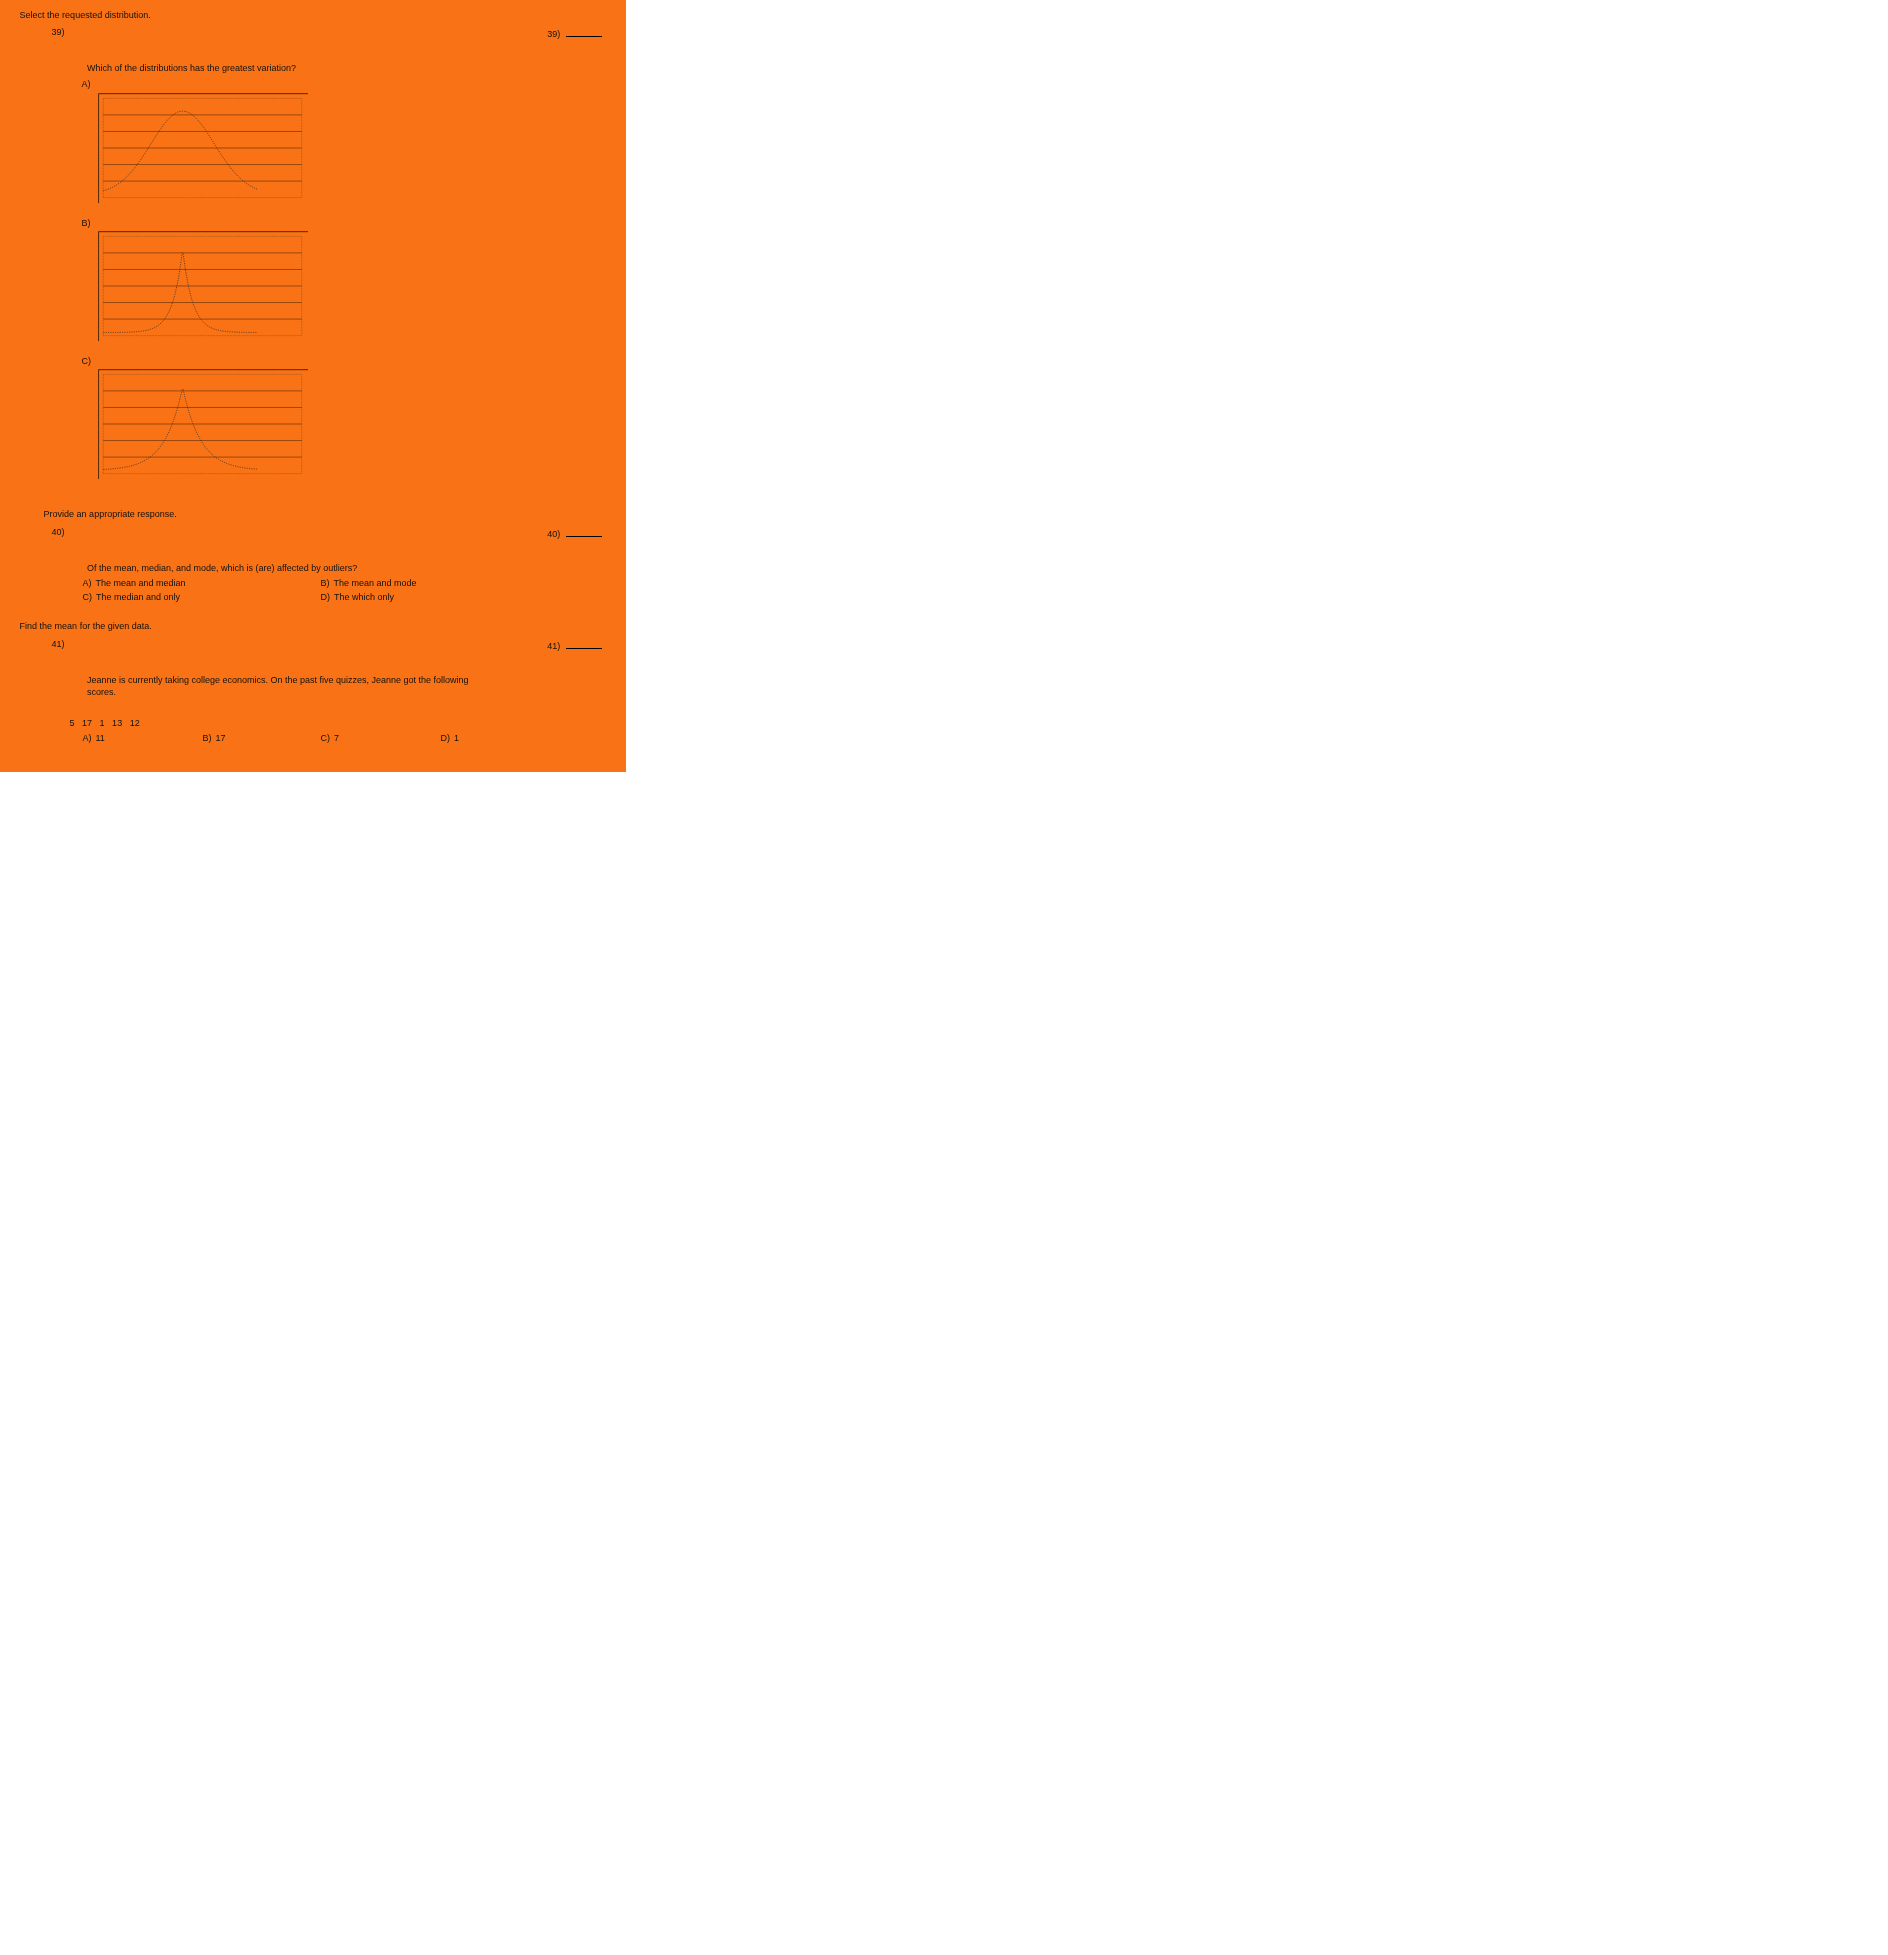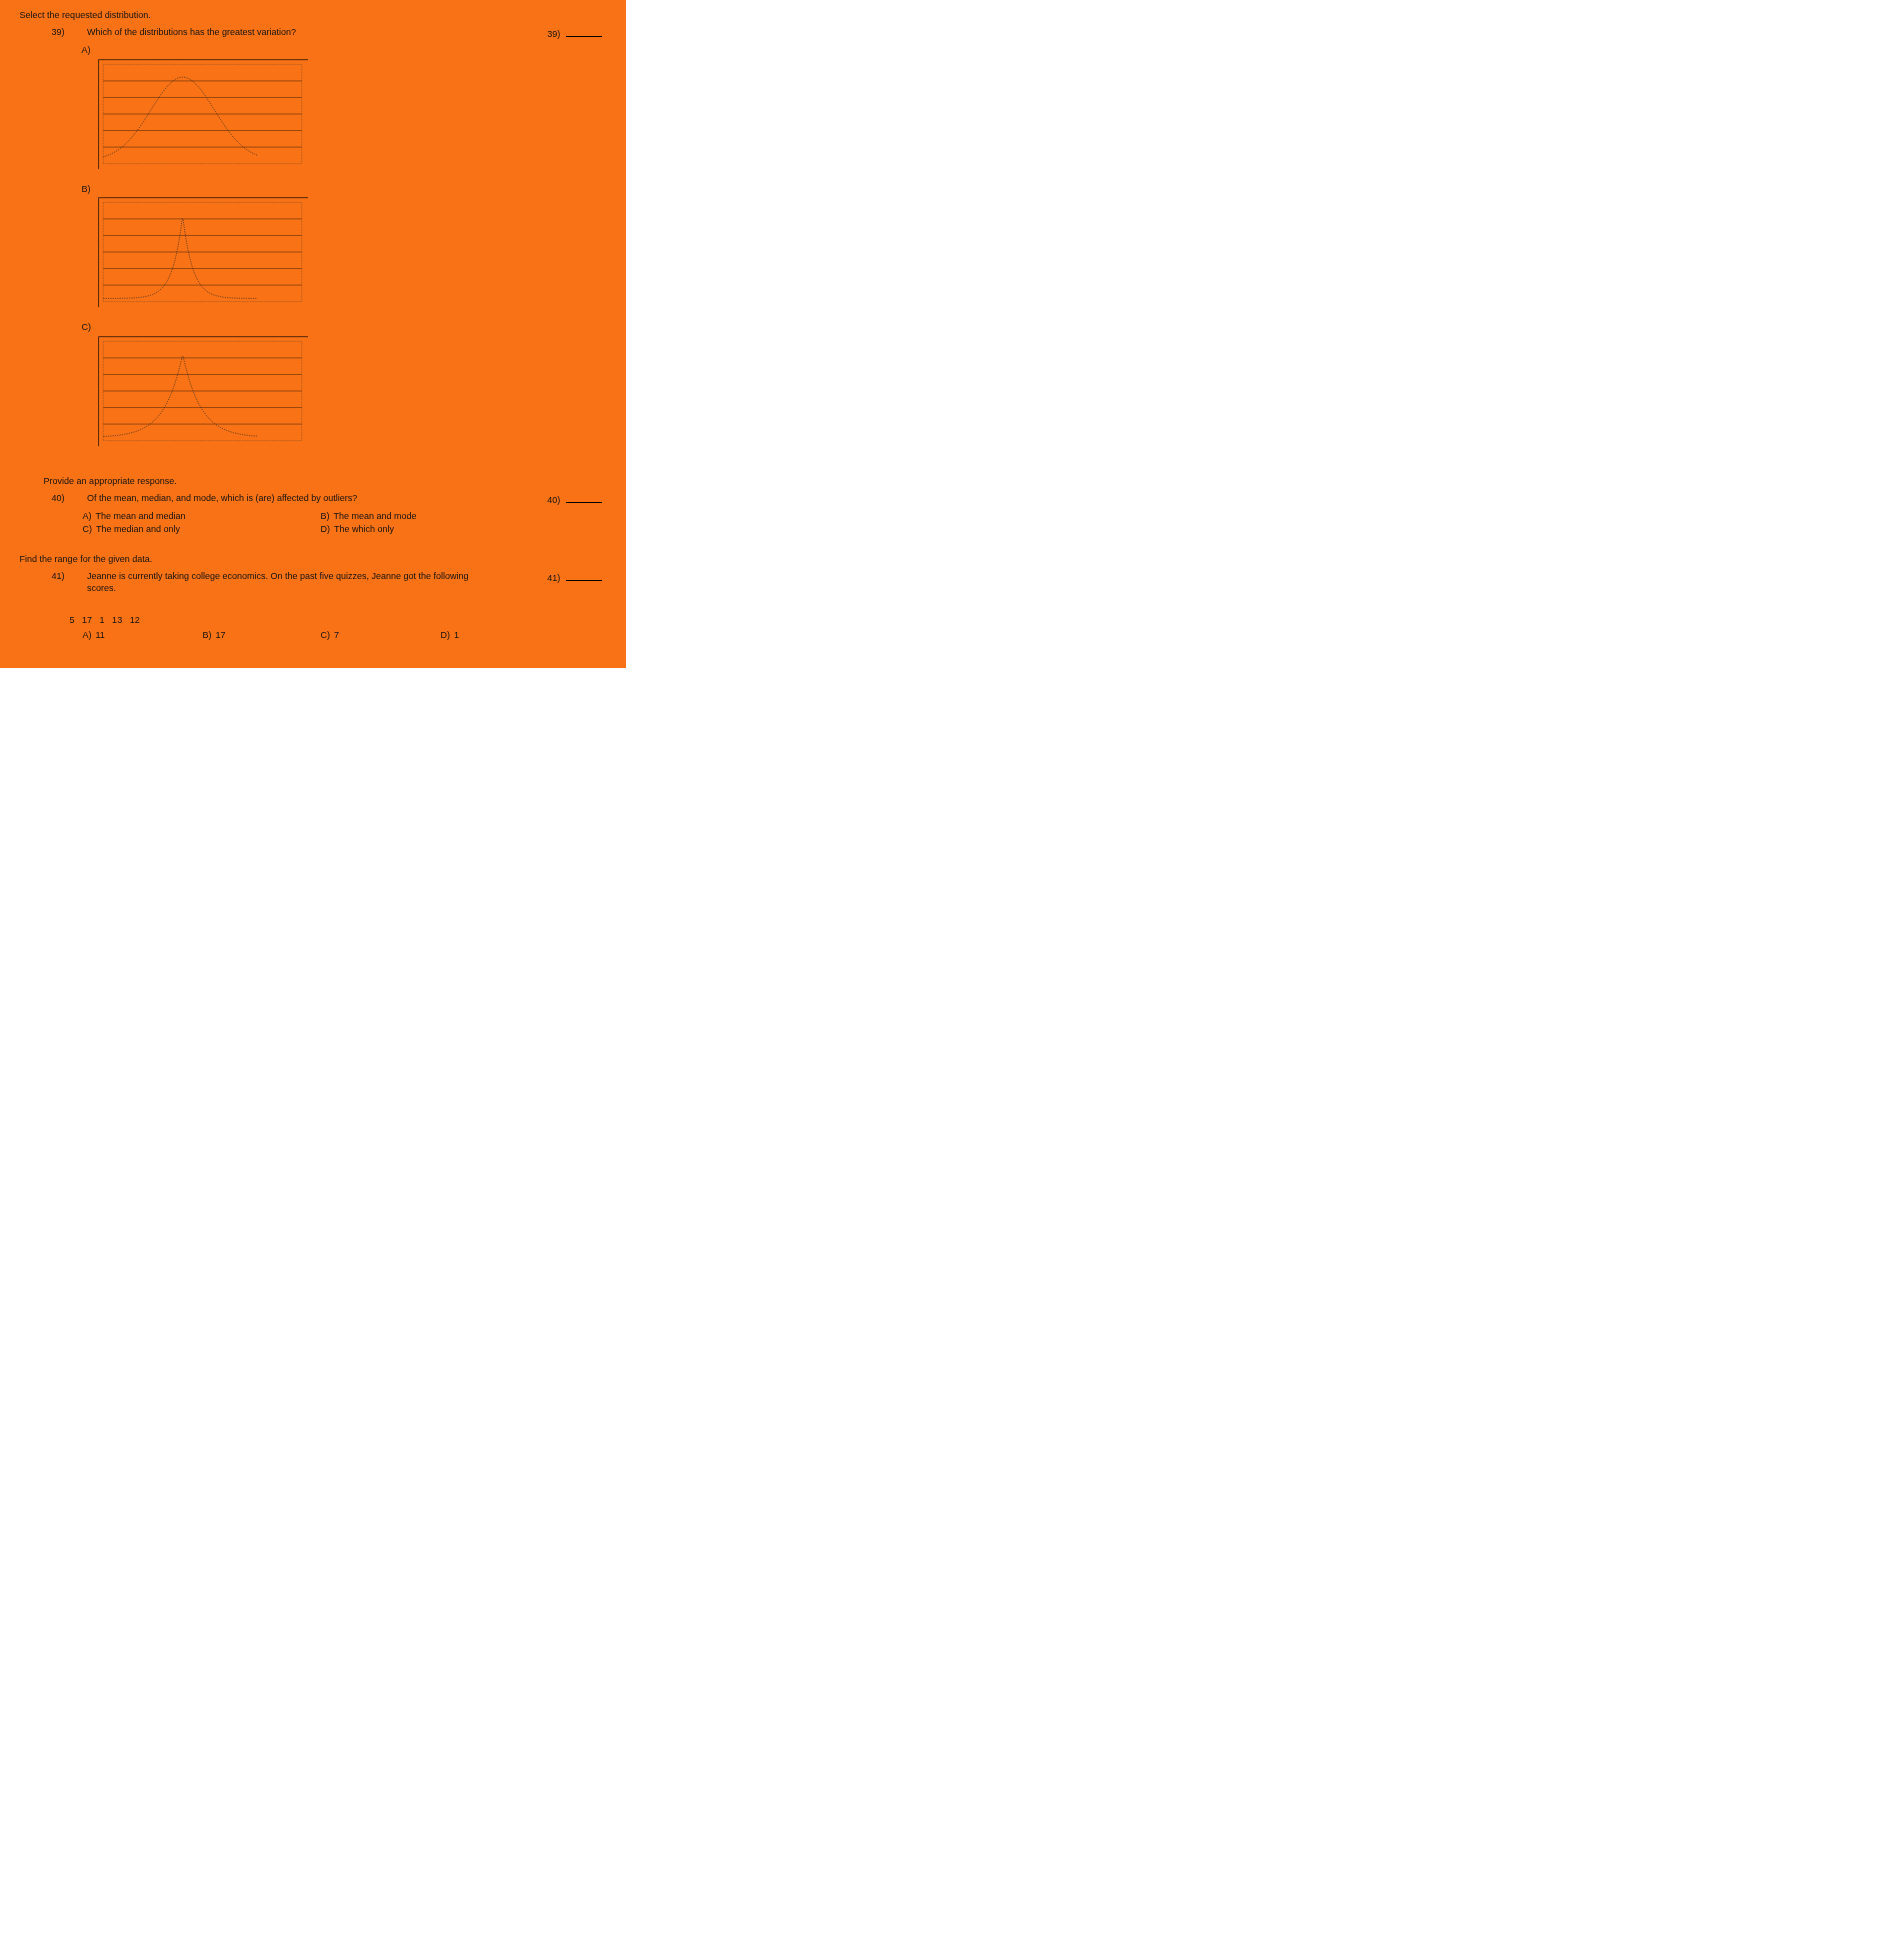--- a/index.html
+++ b/index.html
@@ -15,21 +15,21 @@
     box-sizing: border-box;
     padding: 8.6px 22px 27px 19.6px;
     background: #f97316;
   }
   .instruction { margin: 0; }
   .instruction.sec2 { margin-top: 28px; padding-left: 24px; }
   .instruction.sec3 { margin-top: 17px; }
 
   .q-row { display: flex; align-items: flex-start; margin-top: 5.5px; gap: 16px; }
   .qnum { flex: none; width: 45px; text-align: right; }
-  .qtext { flex: 1; margin-left: 6.3px; max-width: 438px; }
+  .qtext { flex: 1; margin-left: 6.3px; max-width: 438px; margin-top: 36px; }
   .answer { flex: none; margin-left: 6.3px; display: flex; align-items: baseline; }
   .answer .tag { display: inline-block; }
   .blank {
     display: inline-block;
     width: 36px;
     height: 10.2px;
     margin-left: 5.5px;
     border-bottom: 0.8px solid #000000;
   }
 
@@ -136,21 +136,21 @@
         <span class="opt-label">C)</span>
         <span>The median and only</span>
       </div>
       <div class="opt-cell">
         <span class="opt-label">D)</span>
         <span>The which only</span>
       </div>
     </div>
   </div>
 
-  <div class="instruction sec3">Find the range for the given data.</div>
+  <div class="instruction sec3">Find the mean for the given data.</div>
 
   <div class="q-row">
     <div class="qnum">41)</div>
     <div class="qtext">
       <div>Jeanne is currently taking college economics. On the past five quizzes, Jeanne got the following</div>
       <div>scores.</div>
     </div>
     <div class="answer">
       <span class="tag">41)</span>
       <span class="blank"></span>

